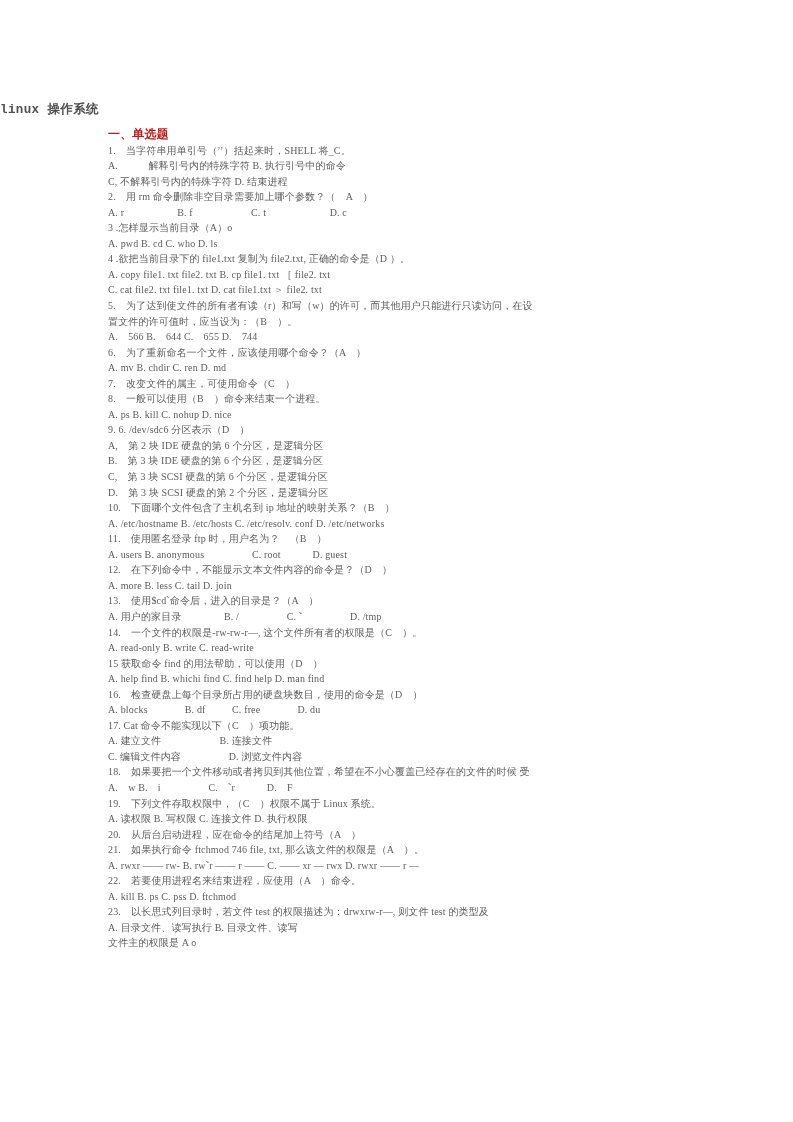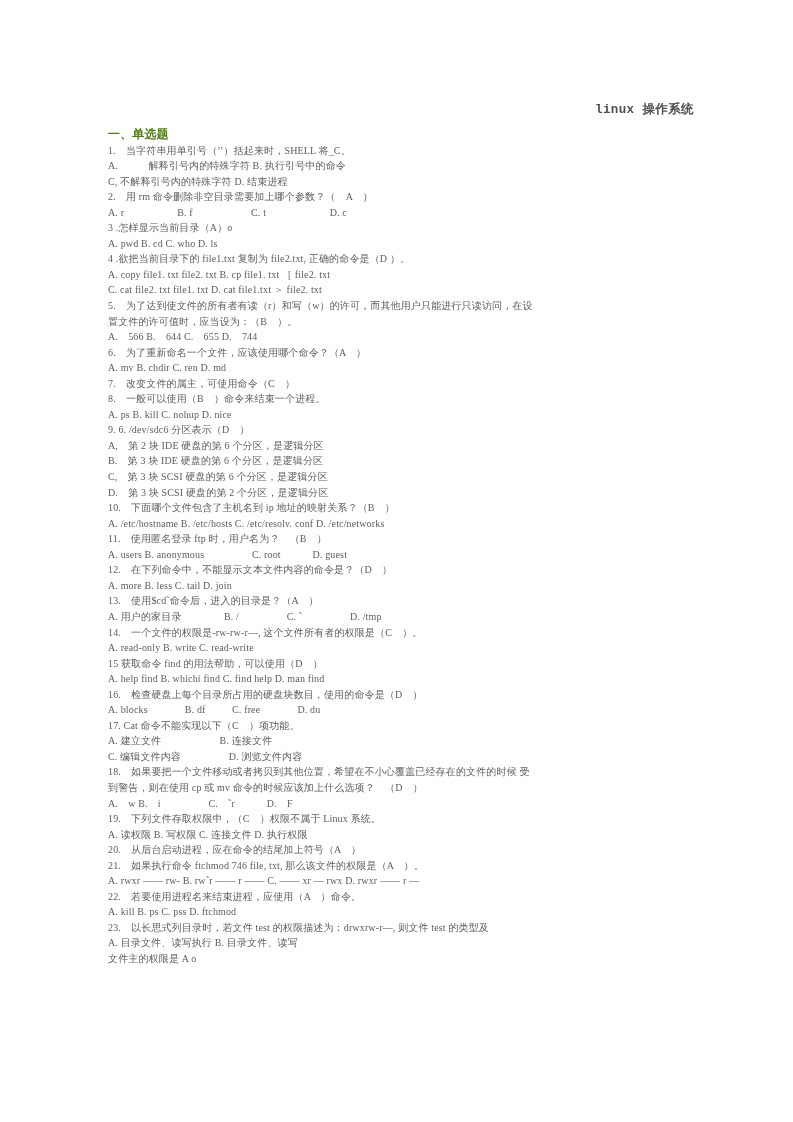--- a/index.html
+++ b/index.html
@@ -22,21 +22,21 @@
     width: 793px;
     height: 1122px;
     box-sizing: border-box;
     padding: 0;
   }
   .doc-title {
     position: absolute;
     left: 0;
     top: 101px;
     width: 694px;
-    text-align: right;
+    text-align: left;
     font-family: "Liberation Mono", "DejaVu Sans Mono", monospace;
     font-size: 12.5px;
     font-weight: bold;
     letter-spacing: 0.4px;
     color: #4f4f4f;
   }
   .body-block {
     position: absolute;
     left: 108px;
     top: 127px;
@@ -46,21 +46,21 @@
     font-size: 10px;
     line-height: 15.55px;
     white-space: pre-wrap;
     color: #5c5c5c;
     letter-spacing: 0.15px;
   }
   .ln.bold {
     font-weight: bold;
     font-family: "Liberation Sans", "DejaVu Sans", sans-serif;
     font-size: 12px;
-    color: #4d7c0f;
+    color: #b91c1c;
   }
 </style>
 </head>
 <body>
 
 <div class="page">
 
   <div class="doc-title">linux 操作系统</div>
 
   <div class="body-block">
@@ -100,21 +100,20 @@
         <div class="ln">14.　一个文件的权限是-rw-rw-r—, 这个文件所有者的权限是（C　）。</div>
         <div class="ln">A. read-only B. write C. read-write</div>
         <div class="ln">15 获取命令 find 的用法帮助，可以使用（D　）</div>
         <div class="ln">A. help find B. whichi find C. find help D. man find</div>
         <div class="ln">16.　检查硬盘上每个目录所占用的硬盘块数目，使用的命令是（D　）</div>
         <div class="ln">A. blocks              B. df          C. free              D. du</div>
         <div class="ln">17. Cat 命令不能实现以下（C　）项功能。</div>
         <div class="ln">A. 建立文件                      B. 连接文件</div>
         <div class="ln">C. 编辑文件内容                  D. 浏览文件内容</div>
         <div class="ln">18.　如果要把一个文件移动或者拷贝到其他位置，希望在不小心覆盖已经存在的文件的时候 受</div>
-        <div class="ln">到警告，则在使用 cp 或 mv 命令的时候应该加上什么选项？　（D　）</div>
         <div class="ln">A.　w B.　i                  C.　˜r            D.　F</div>
         <div class="ln">19.　下列文件存取权限中，（C　）权限不属于 Linux 系统。</div>
         <div class="ln">A. 读权限 B. 写权限 C. 连接文件 D. 执行权限</div>
         <div class="ln">20.　从后台启动进程，应在命令的结尾加上符号（A　）</div>
         <div class="ln">21.　如果执行命令 ftchmod 746 file, txt, 那么该文件的权限是（A　）。</div>
         <div class="ln">A. rwxr —— rw- B. rw˜r —— r —— C. —— xr — rwx D. rwxr —— r —</div>
         <div class="ln">22.　若要使用进程名来结束进程，应使用（A　）命令。</div>
         <div class="ln">A. kill B. ps C. pss D. ftchmod</div>
         <div class="ln">23.　以长思式列目录时，若文件 test 的权限描述为：drwxrw-r—, 则文件 test 的类型及</div>
         <div class="ln">A. 目录文件、读写执行 B. 目录文件、读写</div>

